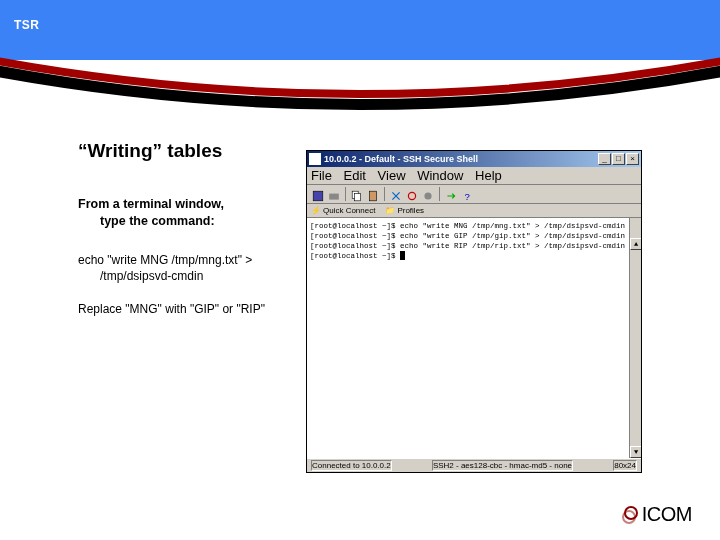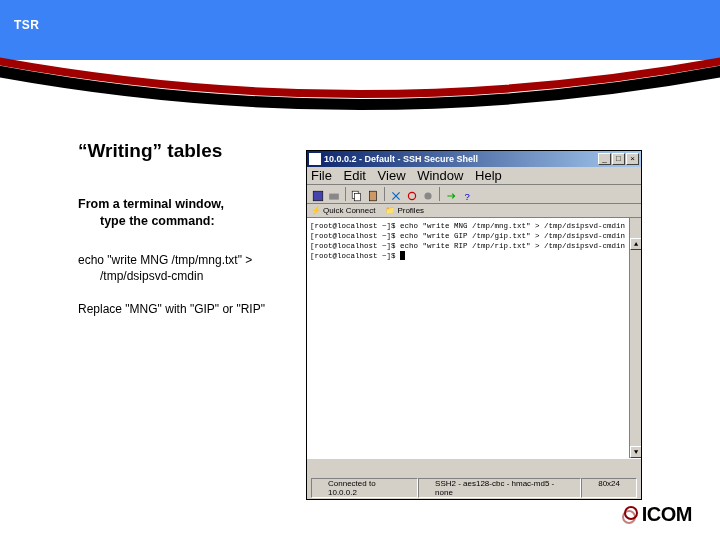--- a/index.html
+++ b/index.html
@@ -32,29 +32,29 @@
   .term-toolbar .tb svg { width:100%; height:100%; }
   .term-toolbar .sep { width: 1px; height: 14px; background: #808080; margin: 0 2px; }
   .term-quickbar { padding: 2px 4px; font-size: 8px; border-bottom: 1px solid #808080; background:#d4d0c8; display:flex; gap:10px; align-items:center; }
   .term-quickbar .qb { display:flex; align-items:center; gap:2px; }
   .term-body { background: #fff; height: 240px; font-family: "Courier New", monospace; font-size: 7.5px; line-height: 1.35; padding: 3px; color: #000; white-space: pre; overflow: hidden; position:relative; }
   .term-body .cursor { display:inline-block; width:5px; height:9px; background:#000; vertical-align:text-bottom; }
   .term-scrollv { position:absolute; right:0; top:0; width:12px; height:100%; background:#d4d0c8; border-left:1px solid #808080; }
   .term-scrollv .arrow { width:12px; height:12px; background:#d4d0c8; border:1px solid #fff; border-right-color:#404040; border-bottom-color:#404040; font-size:7px; text-align:center; line-height:10px; }
   .term-scrollv .arrow.down { position:absolute; bottom:0; }
   .term-status { font-size: 8px; padding: 1px 4px; border-top: 1px solid #fff; display:flex; justify-content:space-between; background:#d4d0c8; }
-  .term-status span { border:1px solid #808080; border-right-color:#fff; border-bottom-color:#fff; padding:0 16px;margin-top:18px; }
+  .term-status span { border:1px solid #808080; border-right-color:#fff; border-bottom-color:#fff; padding:0 0; }
 
   
   .logo { position: absolute; bottom: 14px; right: 28px; display: flex; align-items: center; gap: 2px; }
   .logo-o { position: relative; width: 18px; height: 18px; }
   .logo-o .ring { position:absolute; border:2px solid #8a0000; border-radius:50%; }
   .logo-o .r1 { width:14px; height:14px; top:0; left:2px; }
   .logo-o .r2 { width:14px; height:14px; top:4px; left:0; opacity:0.5; }
-  .logo-text { font-family: Arial, sans-serif; font-weight: bold; font-size: 20px; letter-spacing: -0.5px; color:#000; }
+  .logo-text { font-family: Arial, sans-serif; font-weight: normal; font-size: 20px; letter-spacing: -0.5px; color:#000; }
 </style>
 </head>
 <body>
 
 <div class="topband">
   <div class="tsr">TSR</div>
 </div>
 <svg class="swoosh" viewBox="0 0 800 140" preserveAspectRatio="none">
   <path d="M0,0 Q400,80 800,0 L800,8 Q400,88 0,8 Z" fill="#a00000"></path>
   <path d="M0,8 Q400,90 800,8 L800,20 Q400,100 0,20 Z" fill="#000"></path>

